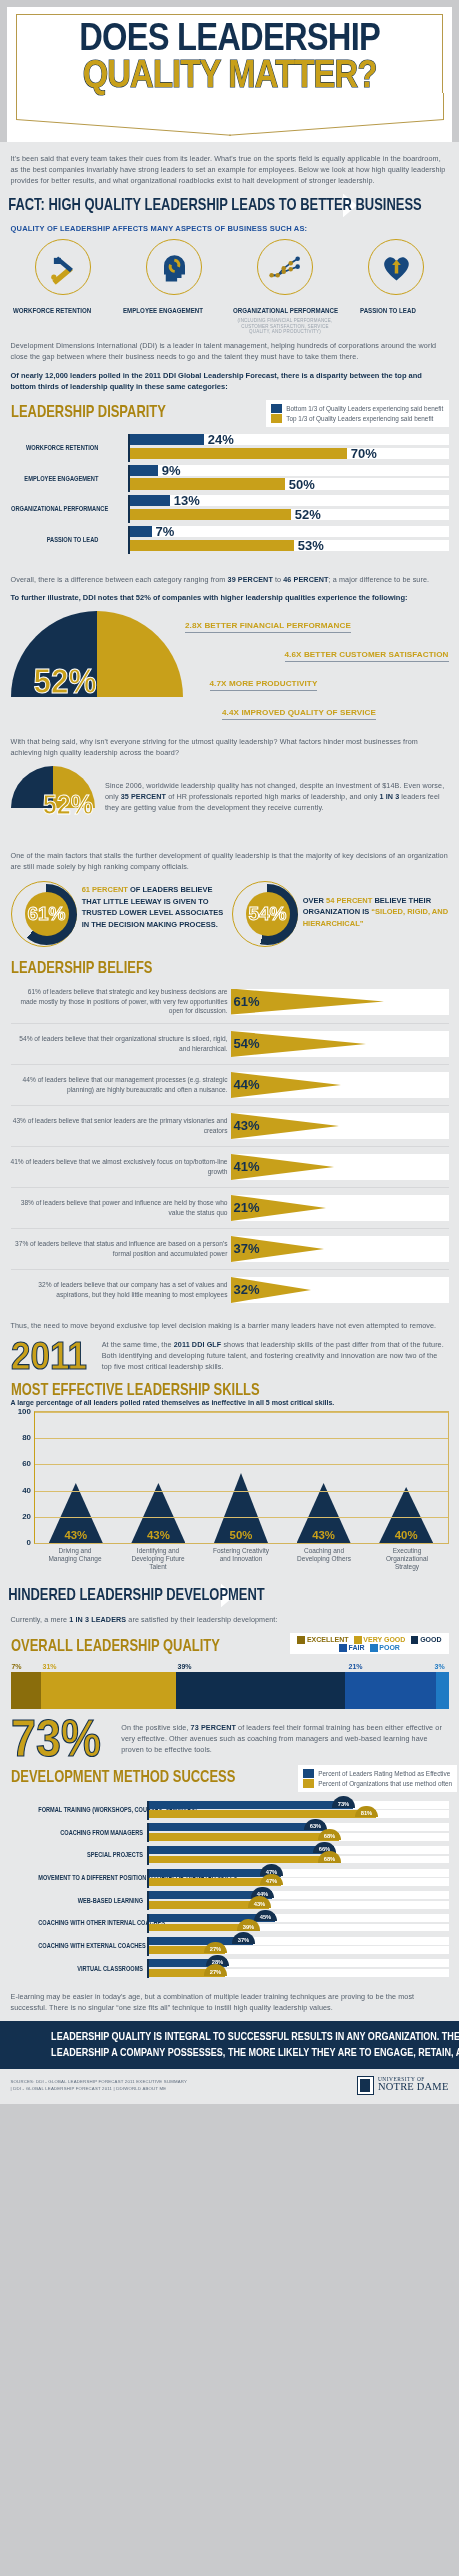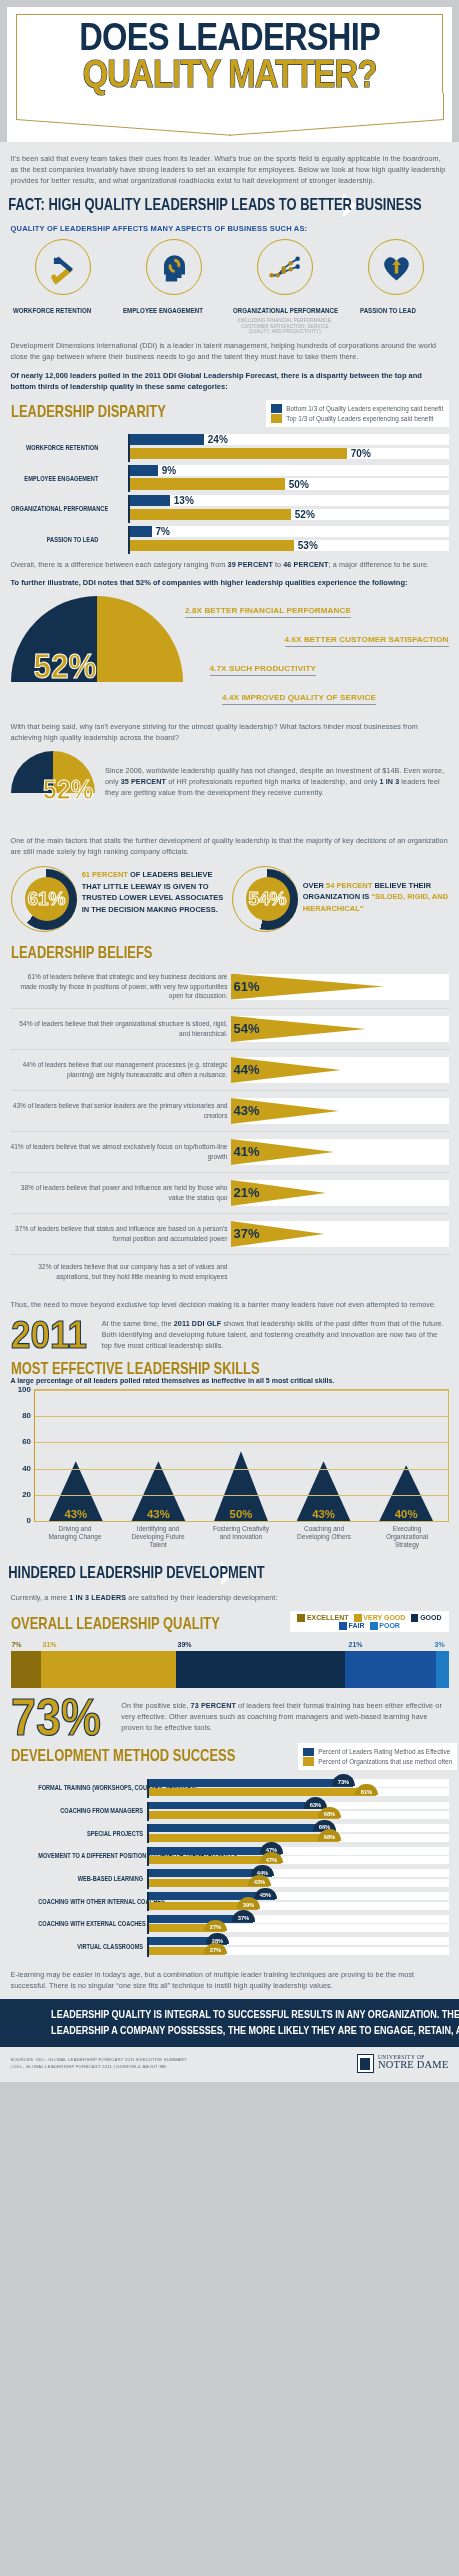--- a/index.html
+++ b/index.html
@@ -128,21 +128,21 @@
   .disp-row{display:flex;align-items:center;margin-bottom:2.6px;}
   .disp-label{
     width:112px;text-align:right;padding-right:5.2px;color:#13304f;font-size:7.3px;line-height:7.9px;
   }
   .axis{width:2.6px;background:#13304f;flex:none;align-self:stretch;}
   .bars{flex:1;}
   .barline{background:#fff;height:11.4px;display:flex;align-items:center;margin-bottom:2.6px;}
   .bar{height:11.4px;}
   .bar.blue{background:#17487d;}
   .bar.gold{background:#c8a01a;}
-  .barval{font-size:10px;font-weight:bold;color:#13304f;padding-left:3.5px;}
+  .barval{font-size:13px;font-weight:bold;color:#13304f;padding-left:3.5px;}
   
   .halfpie-wrap{display:flex;align-items:flex-start;margin-top:1.7px;}
   .halfpie{
     width:171px;height:86px;position:relative;flex:none;
   }
   .halfpie .lh,.halfpie .rh{position:absolute;top:0;width:86px;height:86px;}
   .halfpie .lh{left:0;background:#13304f;border-radius:86px 0 0 0;}
   .halfpie .rh{left:86px;background:#c8a01a;border-radius:0 86px 0 0;}
   .halfpie .pct{
     position:absolute;left:19px;bottom:-3.5px;font-size:35px;color:#c8a01a;
@@ -439,36 +439,36 @@
               <div class="barval">7%</div>
             </div>
             <div class="barline">
               <div class="bar gold" style="width:164px"></div>
               <div class="barval">53%</div>
             </div>
           </div>
         </div>
       </div>
 
-    <p class="body" style="margin-top:5px;">
+    <p class="body" style="margin-top:20px;">
       <span>Overall, there is a difference between each category ranging from <b>39 PERCENT</b> to <b>46 PERCENT</b>; a major difference to be sure.</span>
     </p>
     <p class="bold">To further illustrate, DDI notes that 52% of companies with higher leadership qualities experience the following:</p>
   </div>
 
   <div class="halfpie-wrap pad">
     <div class="halfpie">
       <div class="lh"></div>
       <div class="rh"></div>
       <div class="pct">52%</div>
     </div>
     <div class="benefits" id="benefits-list">
         <div style="text-align: left; padding-left: 0px;"><span class="benefit">2.8X BETTER FINANCIAL PERFORMANCE</span></div>
         <div style="text-align: right; padding-left: 12.2px;"><span class="benefit">4.6X BETTER CUSTOMER SATISFACTION</span></div>
-        <div style="text-align: left; padding-left: 24.5px;"><span class="benefit">4.7X SUCH PRODUCTIVITY</span></div>
+        <div style="text-align: left; padding-left: 24.5px;"><span class="benefit">4.7X MORE PRODUCTIVITY</span></div>
         <div style="text-align: left; padding-left: 37px;"><span class="benefit">4.4X IMPROVED QUALITY OF SERVICE</span></div>
       </div>
   </div>
 
   <div class="pad" style="margin-top:5.2px;">
     <p class="body">With that being said, why isn't everyone striving for the utmost quality leadership? What factors hinder most businesses from achieving high quality leadership across the board?</p>
   </div>
 
 
   <div class="pad stall-wrap">
@@ -560,20 +560,24 @@
         </div>
         <div class="belief">
           <div class="txt">37% of leaders believe that status and influence are based on a person's formal position and accumulated power</div>
           <div class="fun">
             <div class="tri" style="width:93px"></div>
             <span class="fv">37%</span>
           </div>
         </div>
         <div class="belief">
           <div class="txt">32% of leaders believe that our company has a set of values and aspirations, but they hold little meaning to most employees</div>
+          <div class="fun">
+            <div class="tri" style="width:80px"></div>
+            <span class="fv">32%</span>
+          </div>
         </div>
       </div>
     <p class="body" style="margin-top:10.5px;">Thus, the need to move beyond exclusive top level decision making is a barrier many leaders have not even attempted to remove.</p>
 
     <div class="y2011-wrap">
       <div class="y2011">2011</div>
       <p class="body" style="flex:1;margin:0;">
         At the same time, the <b>2011 DDI GLF</b> shows that leadership skills of the past differ from that of the future. Both identifying and developing future talent, and fostering creativity and innovation are now two of the top five most critical leadership skills.
       </p>
     </div>

